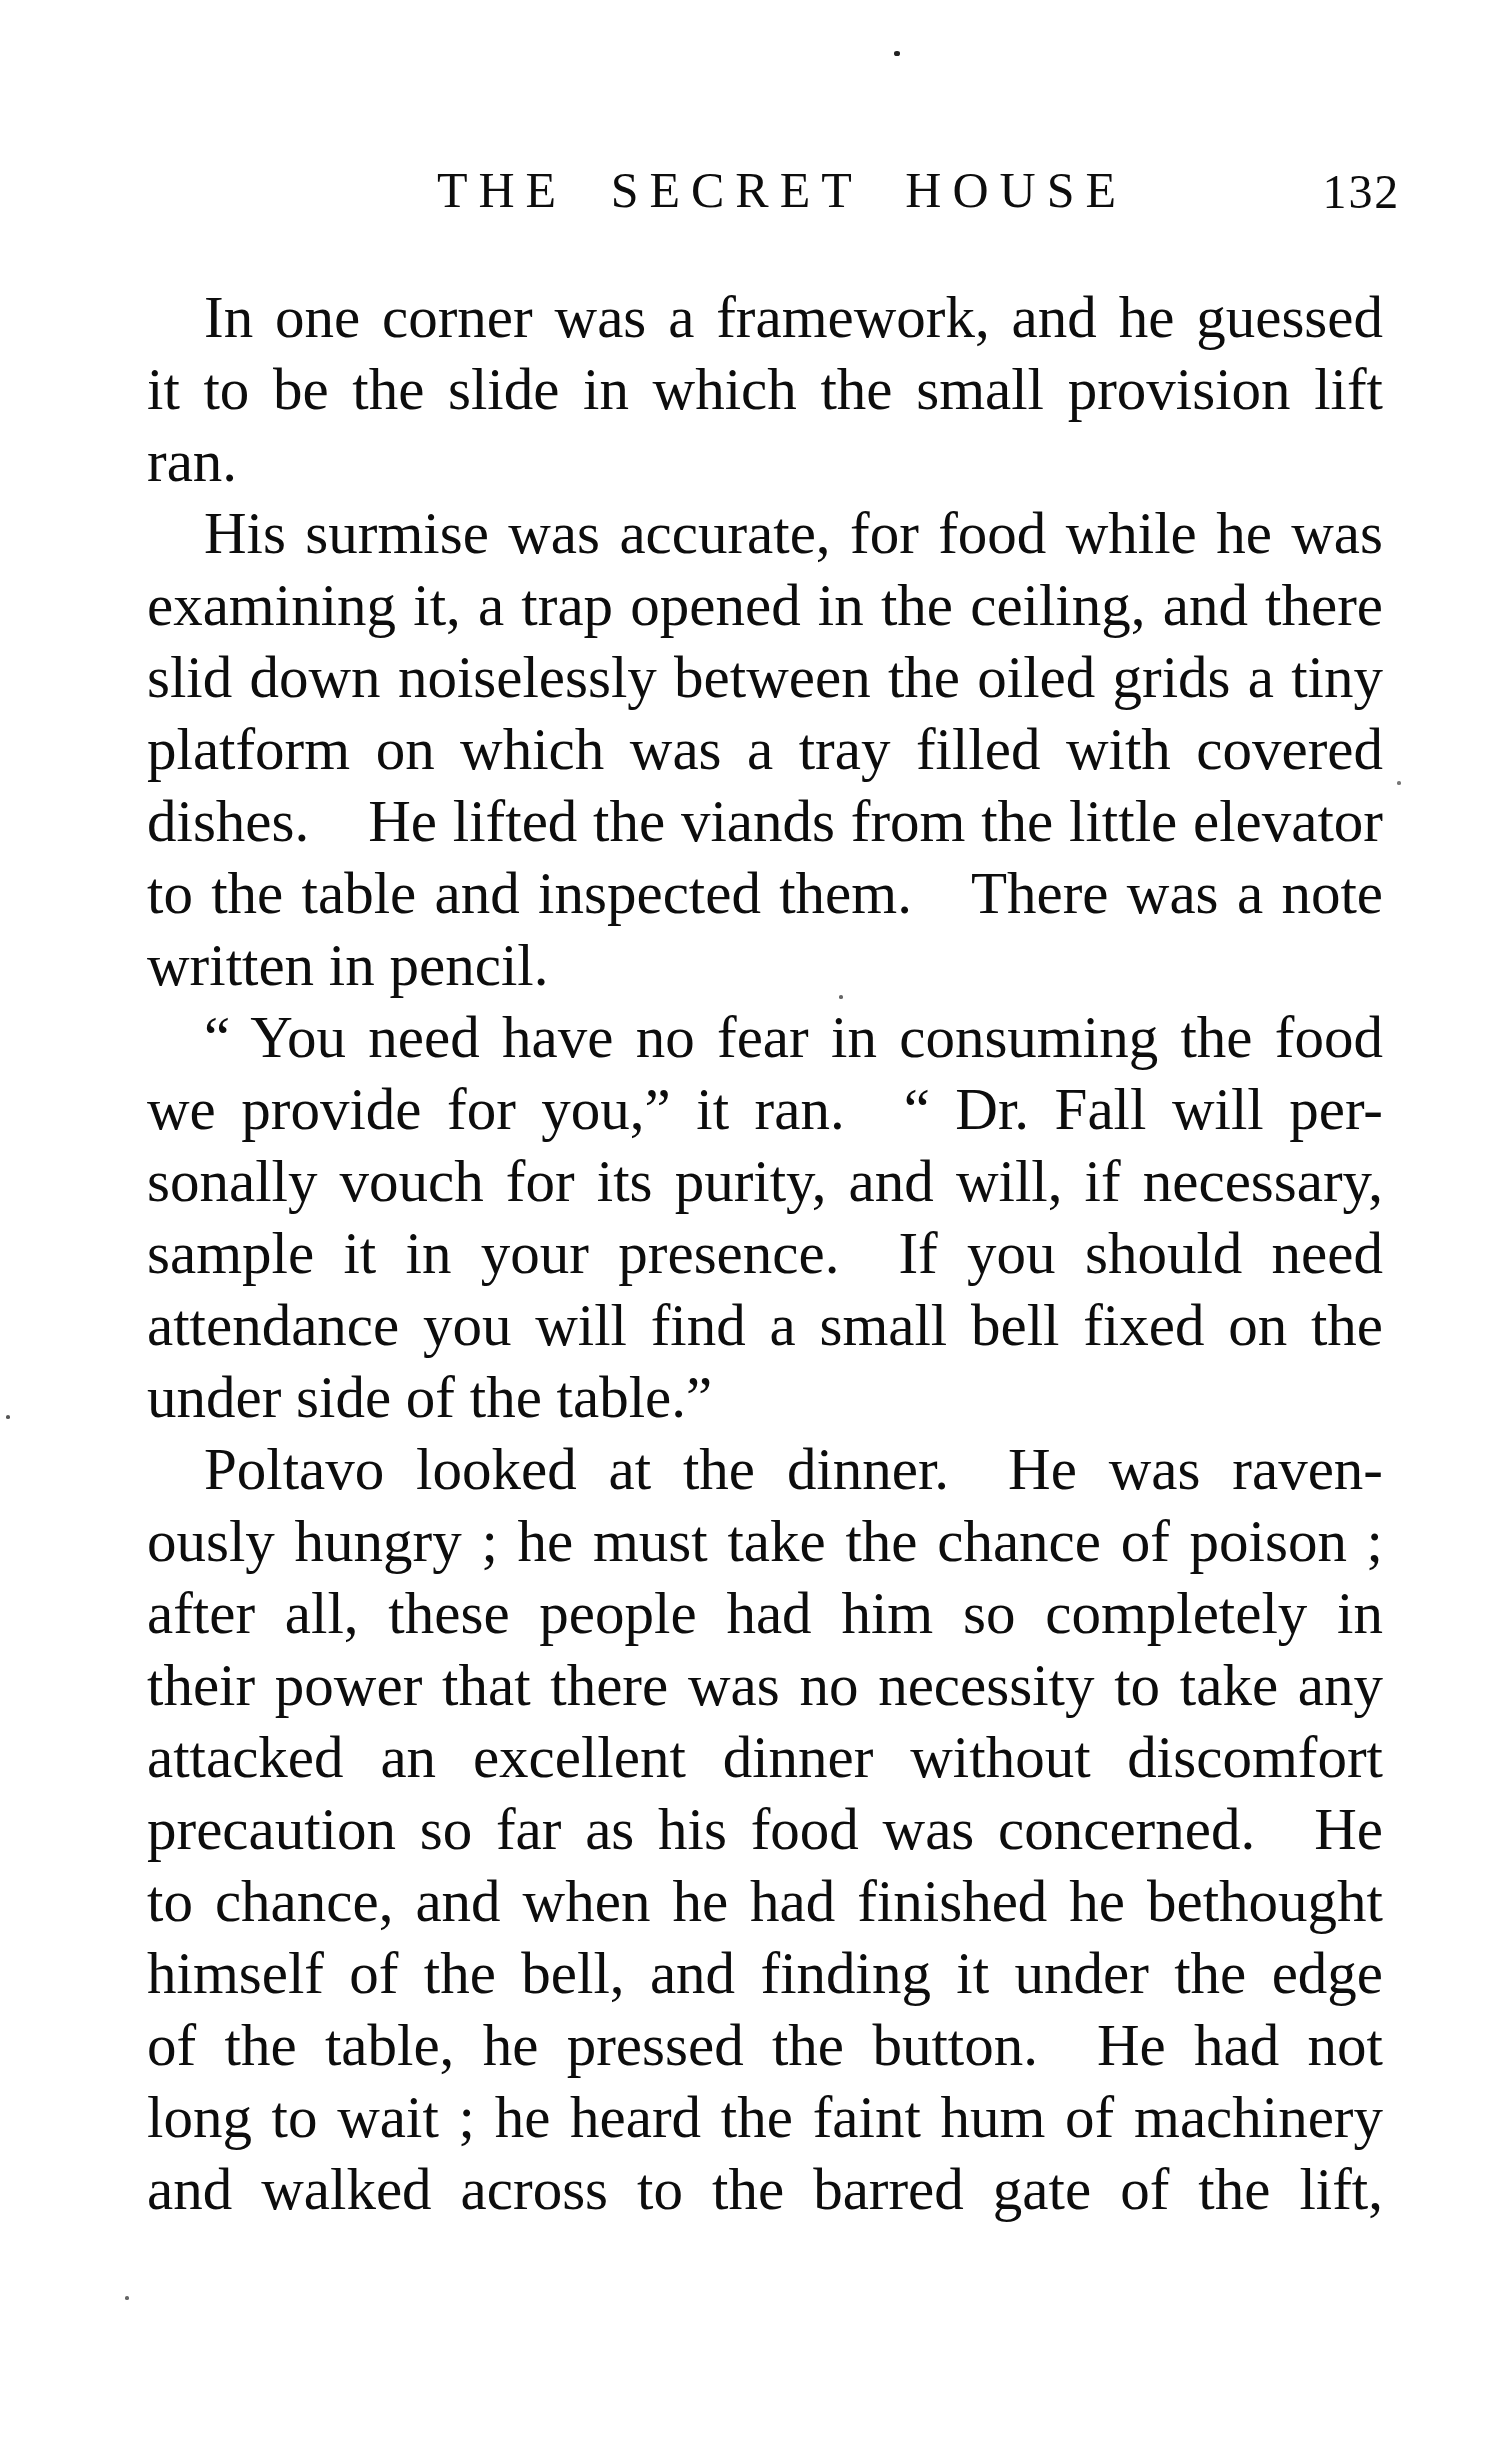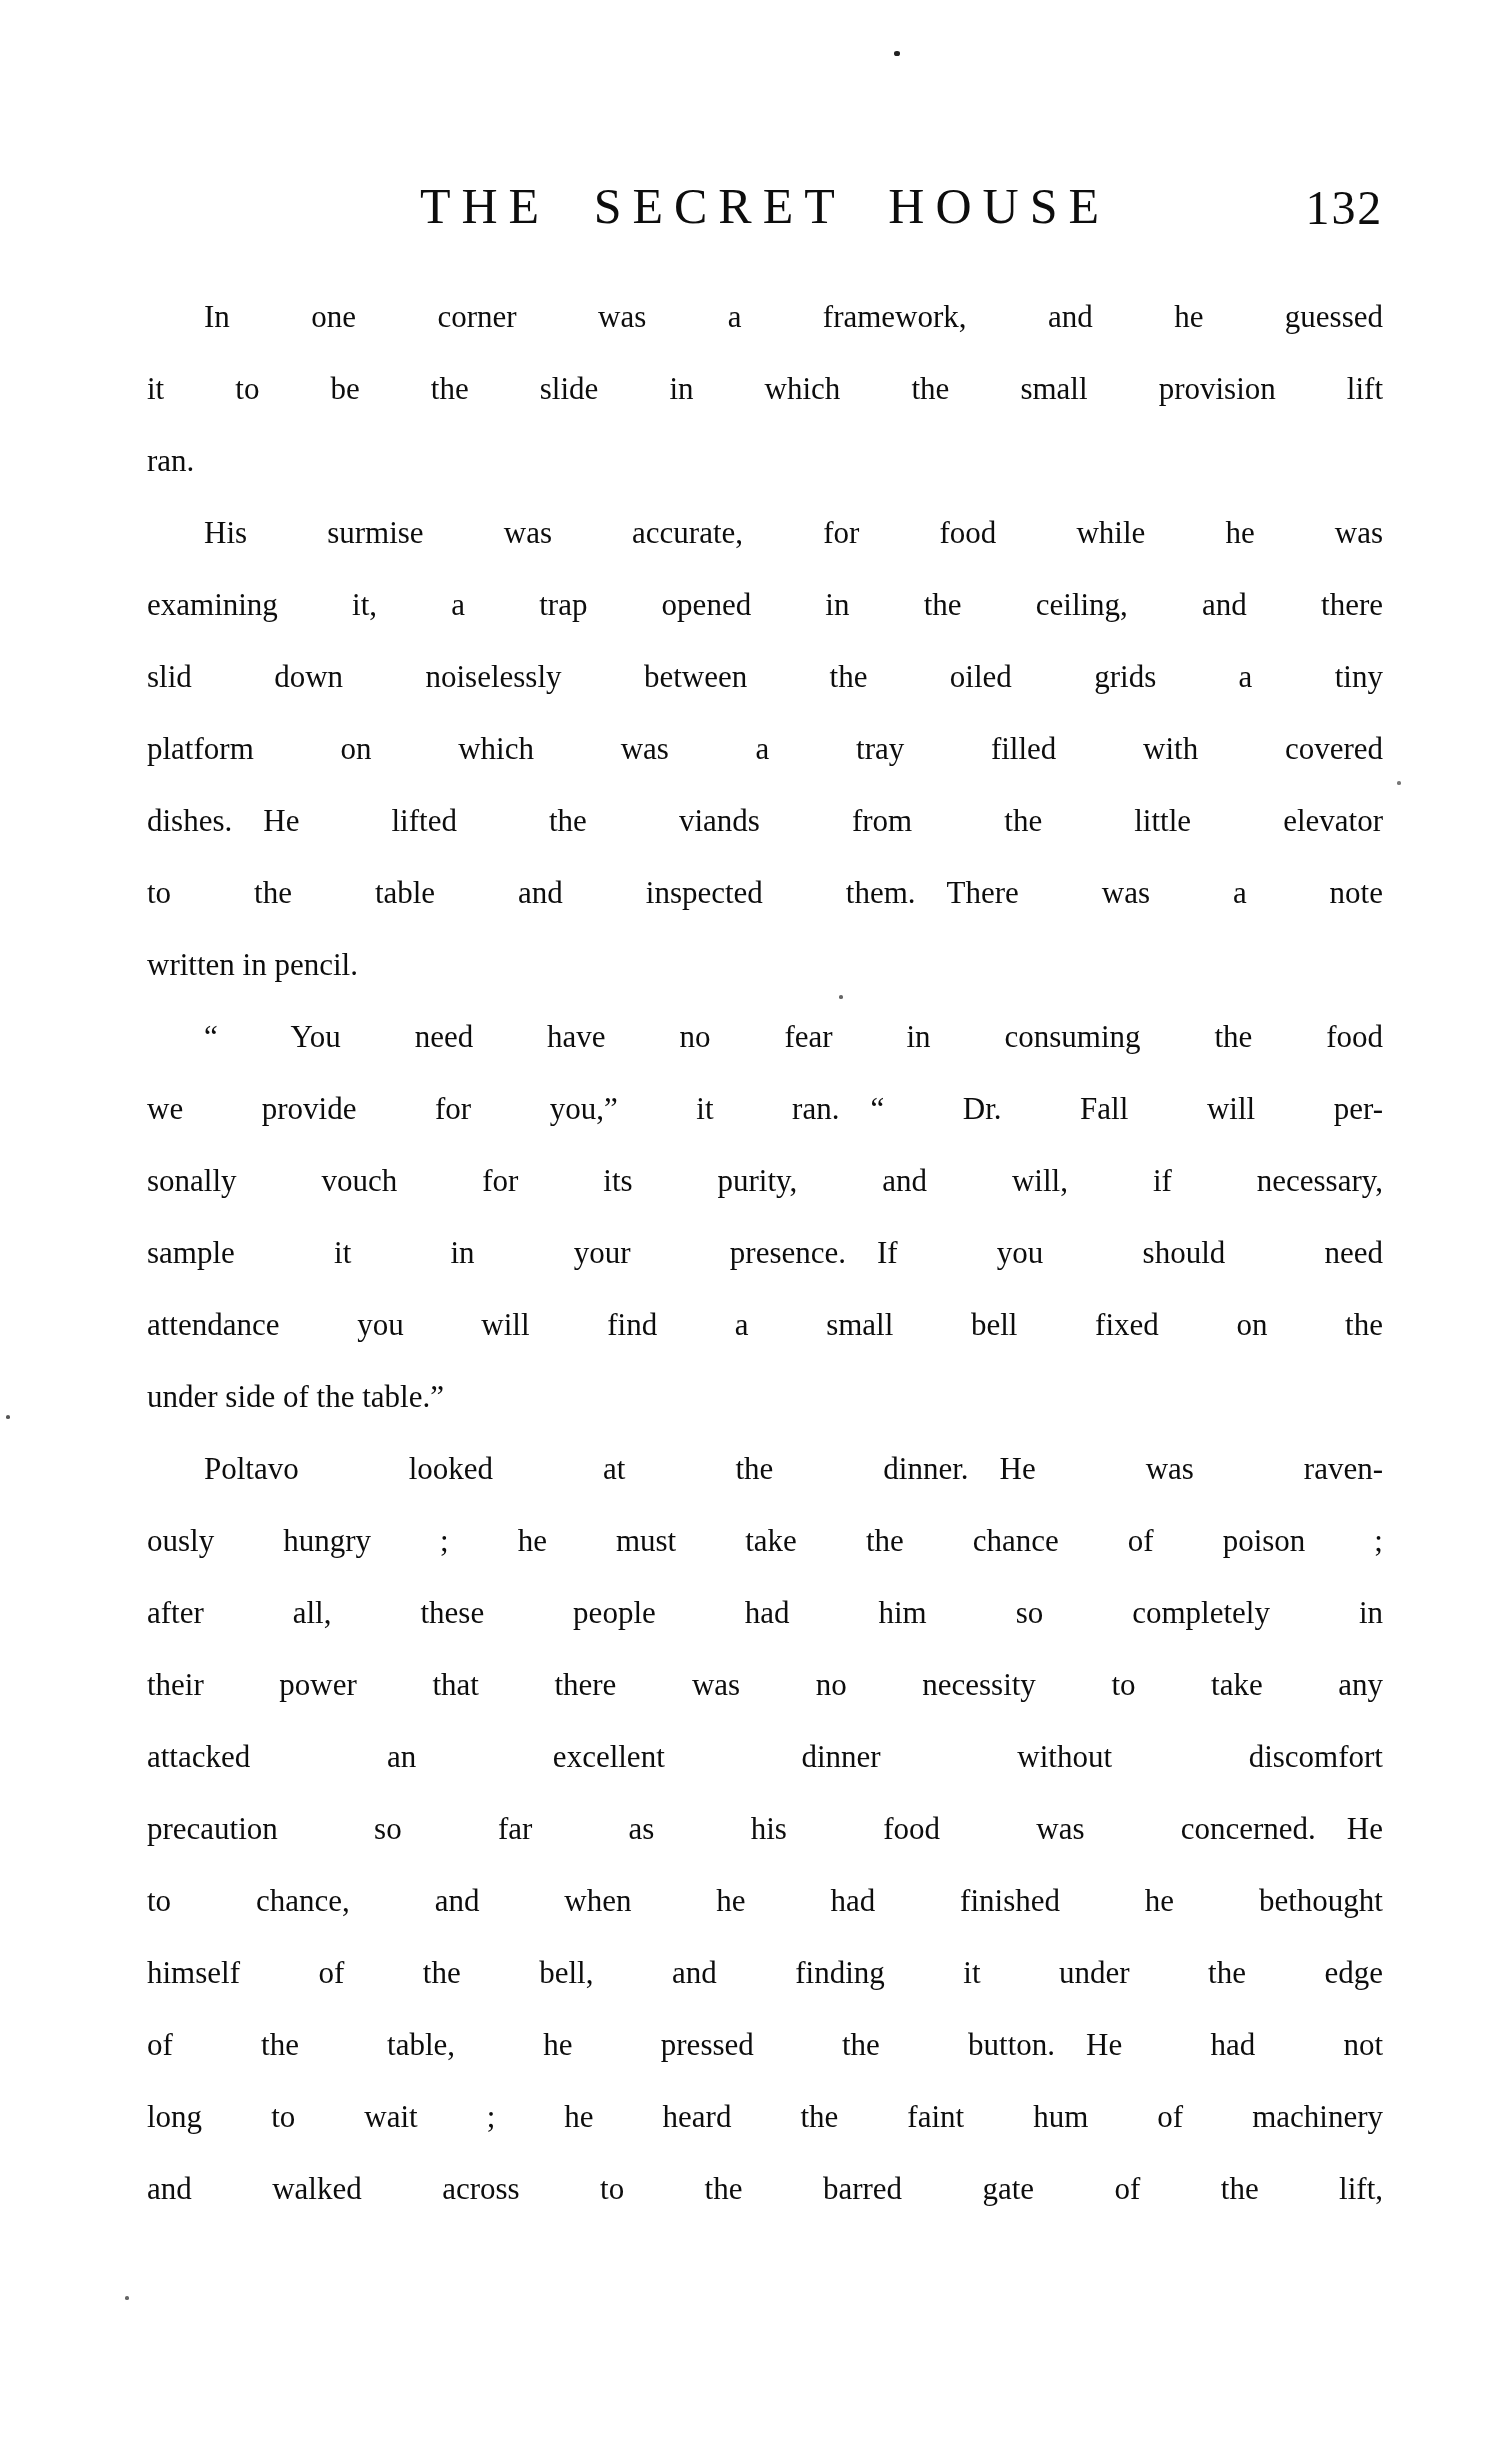--- a/index.html
+++ b/index.html
@@ -12,22 +12,22 @@
     width:1495px;
     height:2462px;
     background:var(--paper);
     overflow:hidden;
     font-family:"Liberation Serif", serif;
     color:var(--ink);
   }
   
   .header{
     position:absolute;
-    left:147px; top:162px;
-    width:1236px; height:57px;margin-top:16px;
+    left:164px; top:162px;
+    width:1236px; height:57px;
   }
   .running-title{
     width:100%;
     text-align:center;
     font-size:50px;
     line-height:57px;
     letter-spacing:11px;
     word-spacing:20px;
     white-space:nowrap;
   }
@@ -40,21 +40,21 @@
   }
   
   .body-text{
     position:absolute;
     left:147px; top:281px;
     width:1236px;
   }
   .line{
     height:72px;
     line-height:72px;
-    font-size:31px;
+    font-size:59px;
     text-align:justify;
     text-align-last:justify;
     white-space:nowrap;
   }
   .line.indent{ text-indent:57px; }
   .line.last{
     text-align:left;
     text-align-last:left;
   }
   

